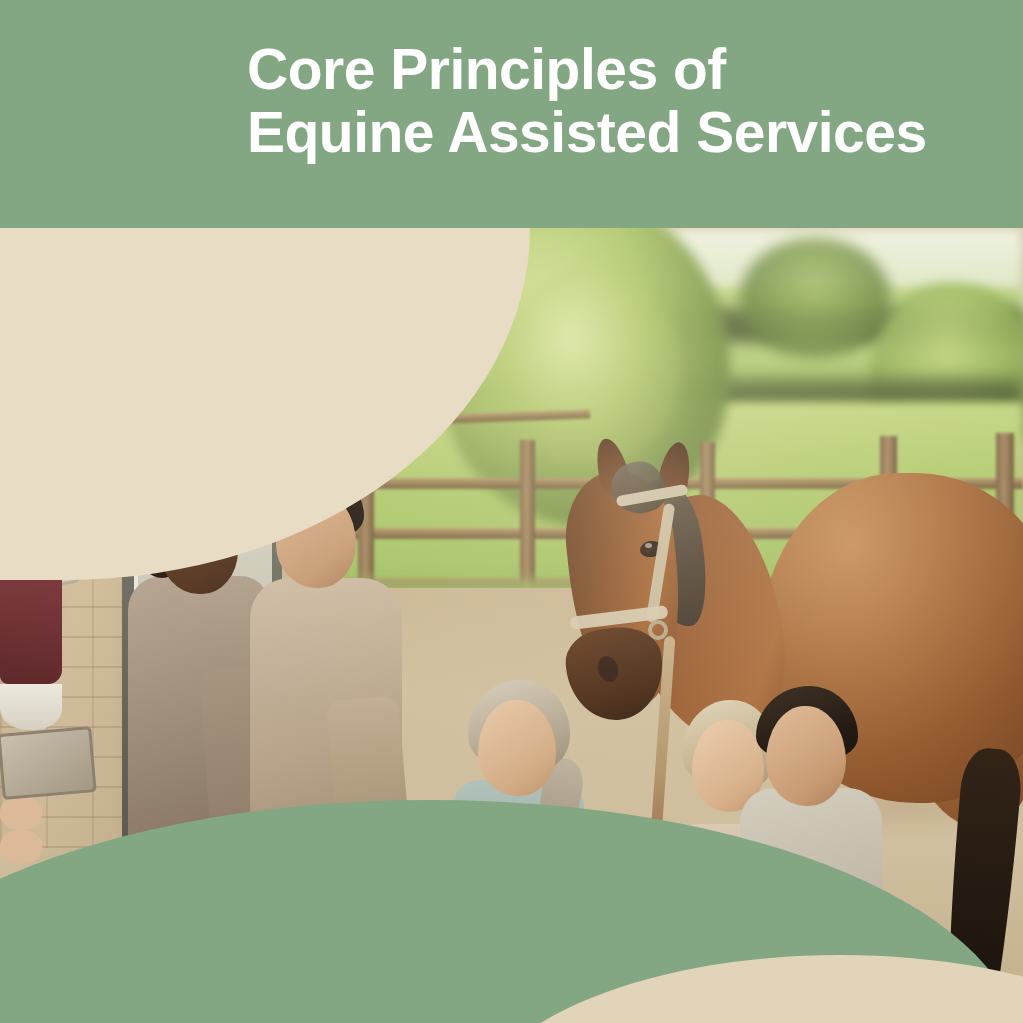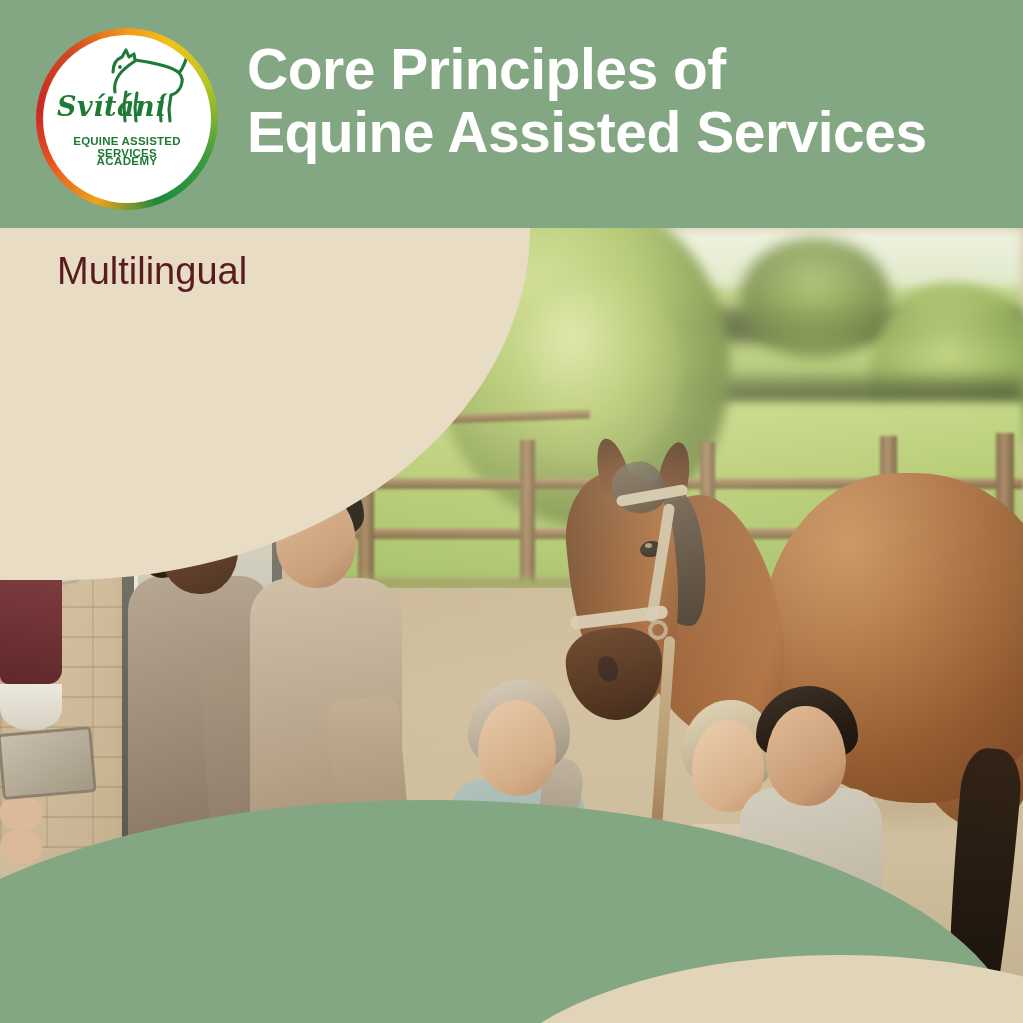--- a/index.html
+++ b/index.html
@@ -656,44 +656,22 @@
     <div class="photo-grade"></div>
   </div>
 
   <div class="header-band"></div>
 
   <div class="title">
     <span class="title-line">Core Principles of</span>
     <span class="title-line">Equine Assisted Services</span>
   </div>
 
-  <div class="logo">
-    <div class="logo-inner">
-      <span class="logo-horse">
-        <svg width="96" height="78" viewBox="0 0 96 78" fill="none" stroke="#1f7a35" stroke-width="3.1" stroke-linecap="round" stroke-linejoin="round">
-          <path d="M20 25 C20 17 24 12 29 10 L33 3 L36 10 L41 7 L42 13
-                   C50 14 60 16 68 18 C76 20 82 22 86 26
-                   C89 29 90 34 88 39 C86 44 82 47 78 48
-                   L76 62 L77 74
-                   M70 49 L67 62 L68 74
-                   M44 46 L42 60 L43 74
-                   M33 45 L31 59 L32 74
-                   M42 14 C36 18 30 22 26 28 C22 34 21 40 22 45
-                   M86 26 C89 22 92 17 93 12 C91 18 89 23 86 26"></path>
-          <circle cx="27" cy="20" r="1.9" fill="#1f7a35" stroke="none"></circle>
-        </svg>
-      </span>
-      <span class="logo-script">Svítání</span>
-      <span class="logo-line1">EQUINE ASSISTED SERVICES</span>
-      <span class="logo-line2">ACADEMY</span>
-    </div>
-  </div>
 
   <div class="cream-shape-sq"></div>
   <div class="cream-shape"></div>
   <div class="info">
-    <span class="info-line">Multilingual</span>
   </div>
 
   <div class="blob-green"></div>
   <div class="blob-cream"></div>
 
 </div>
 
 </body></html>

